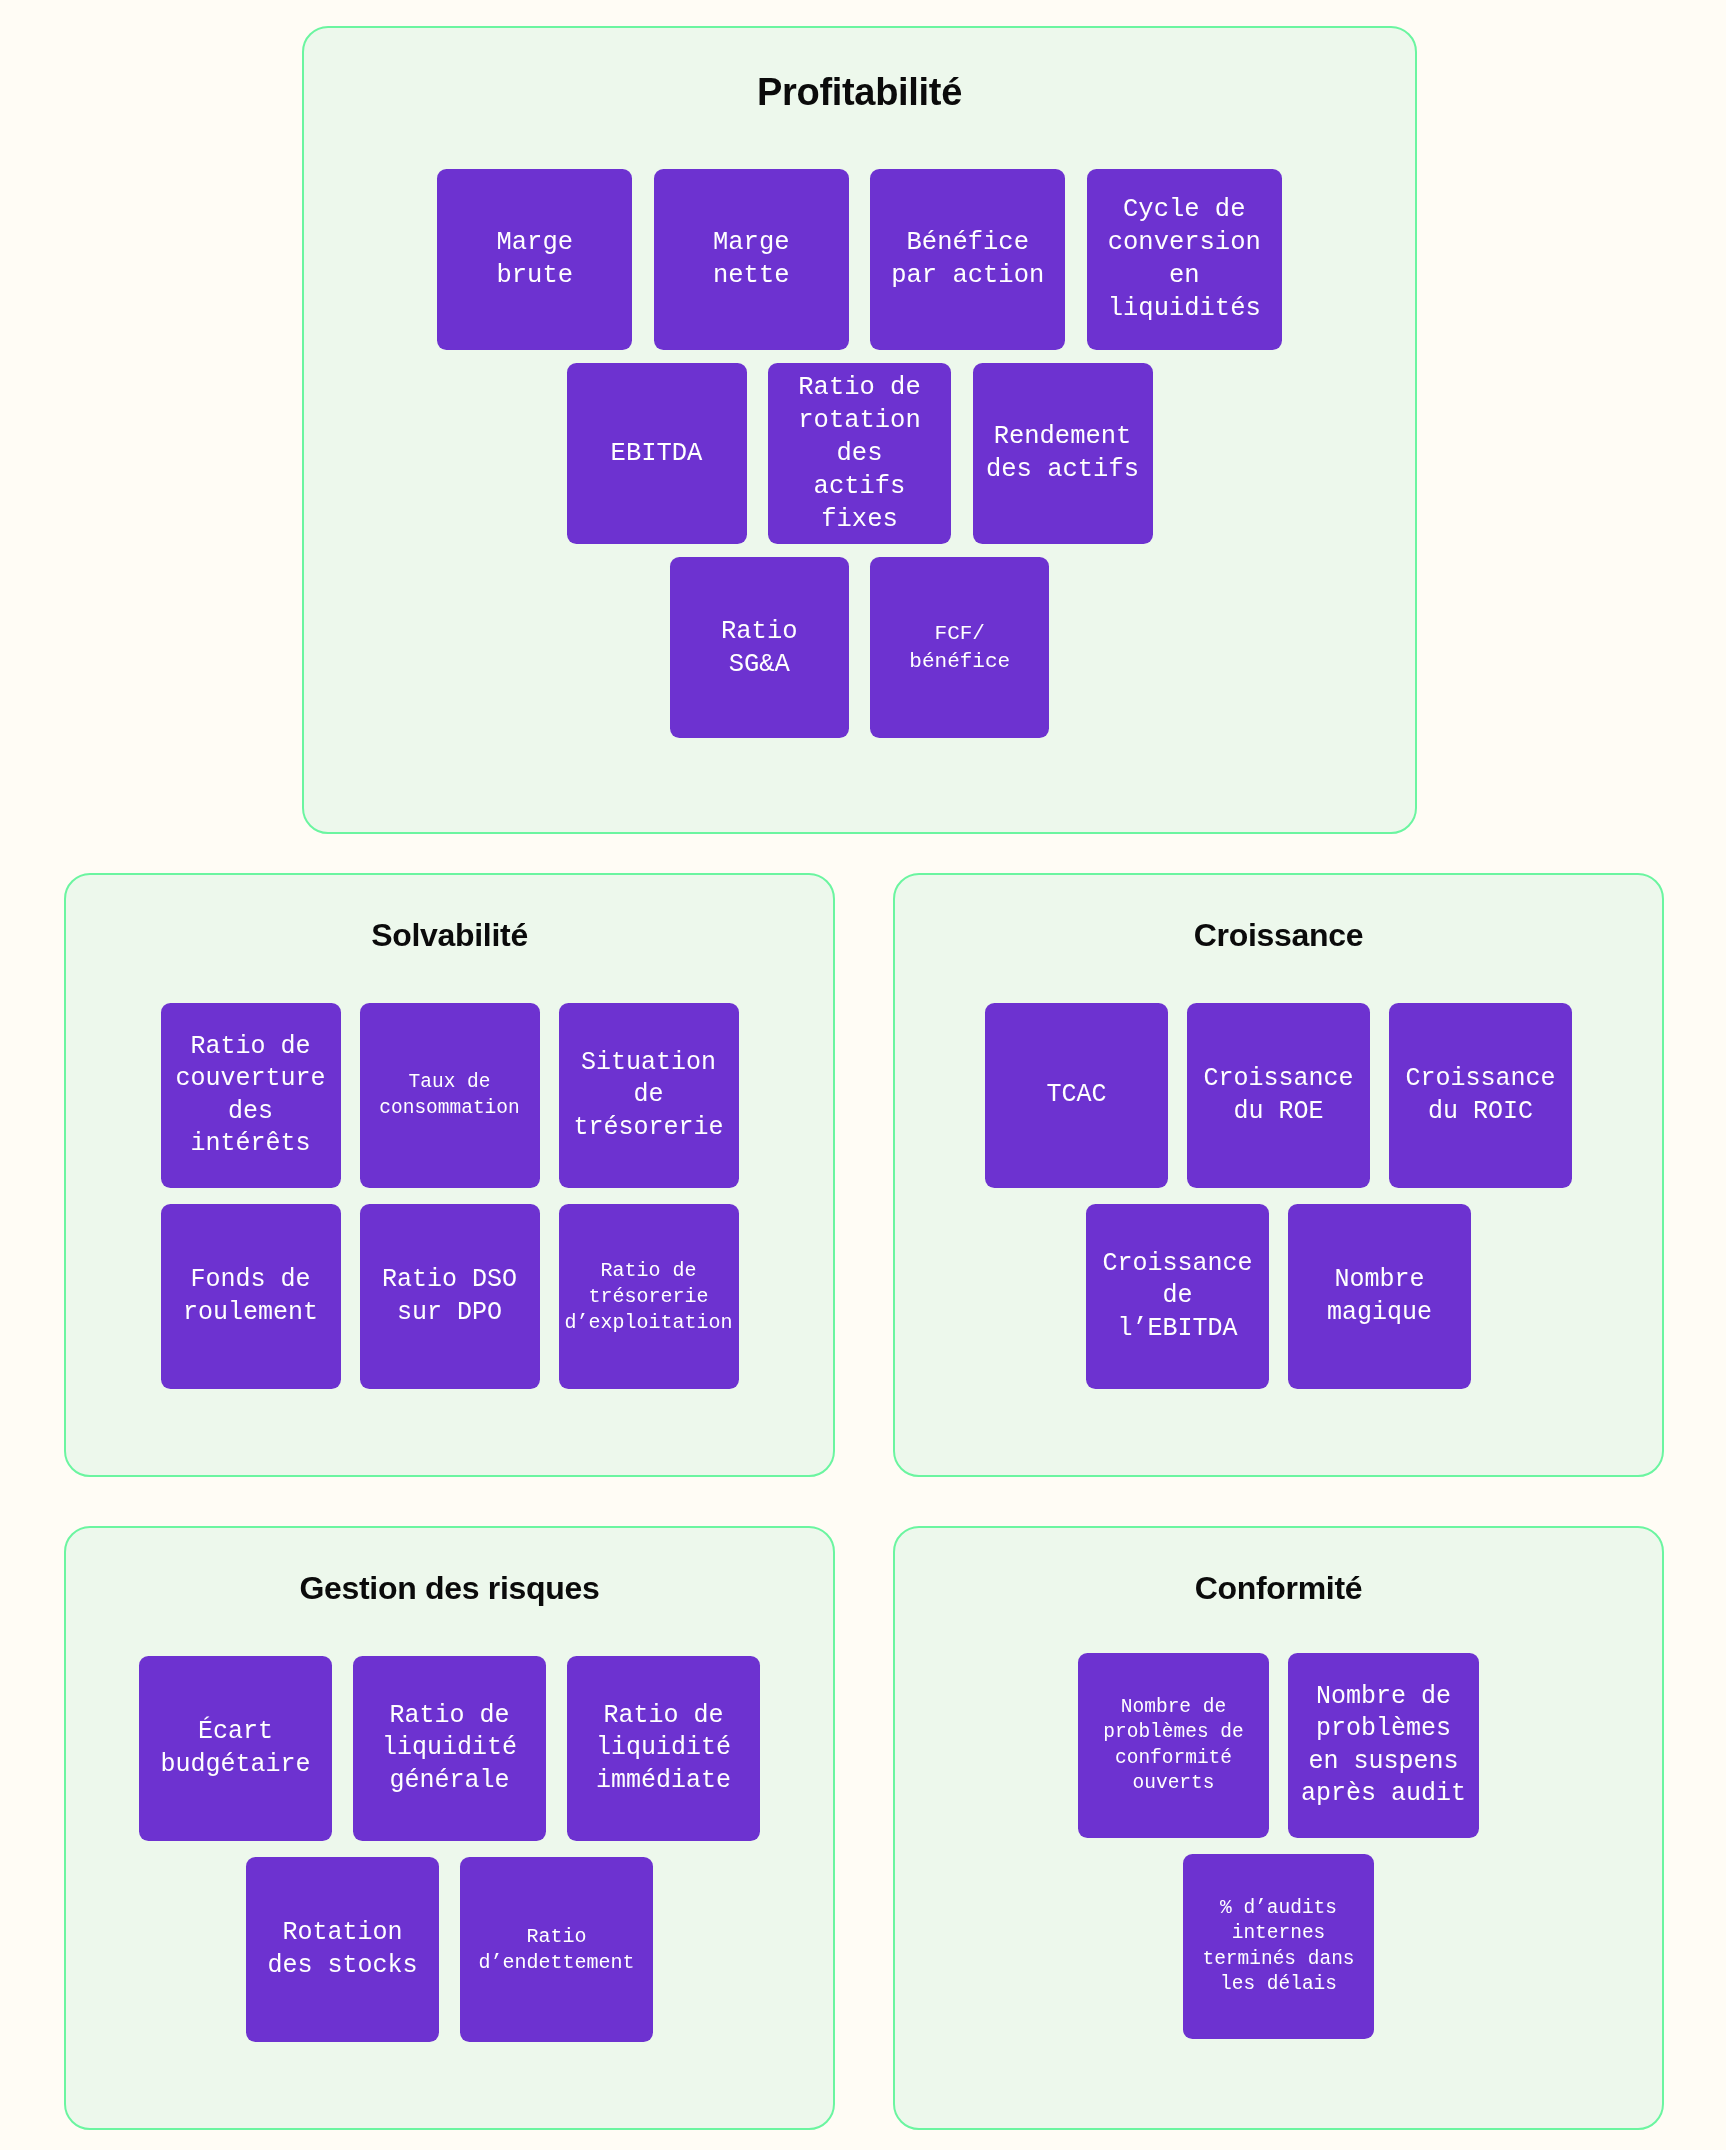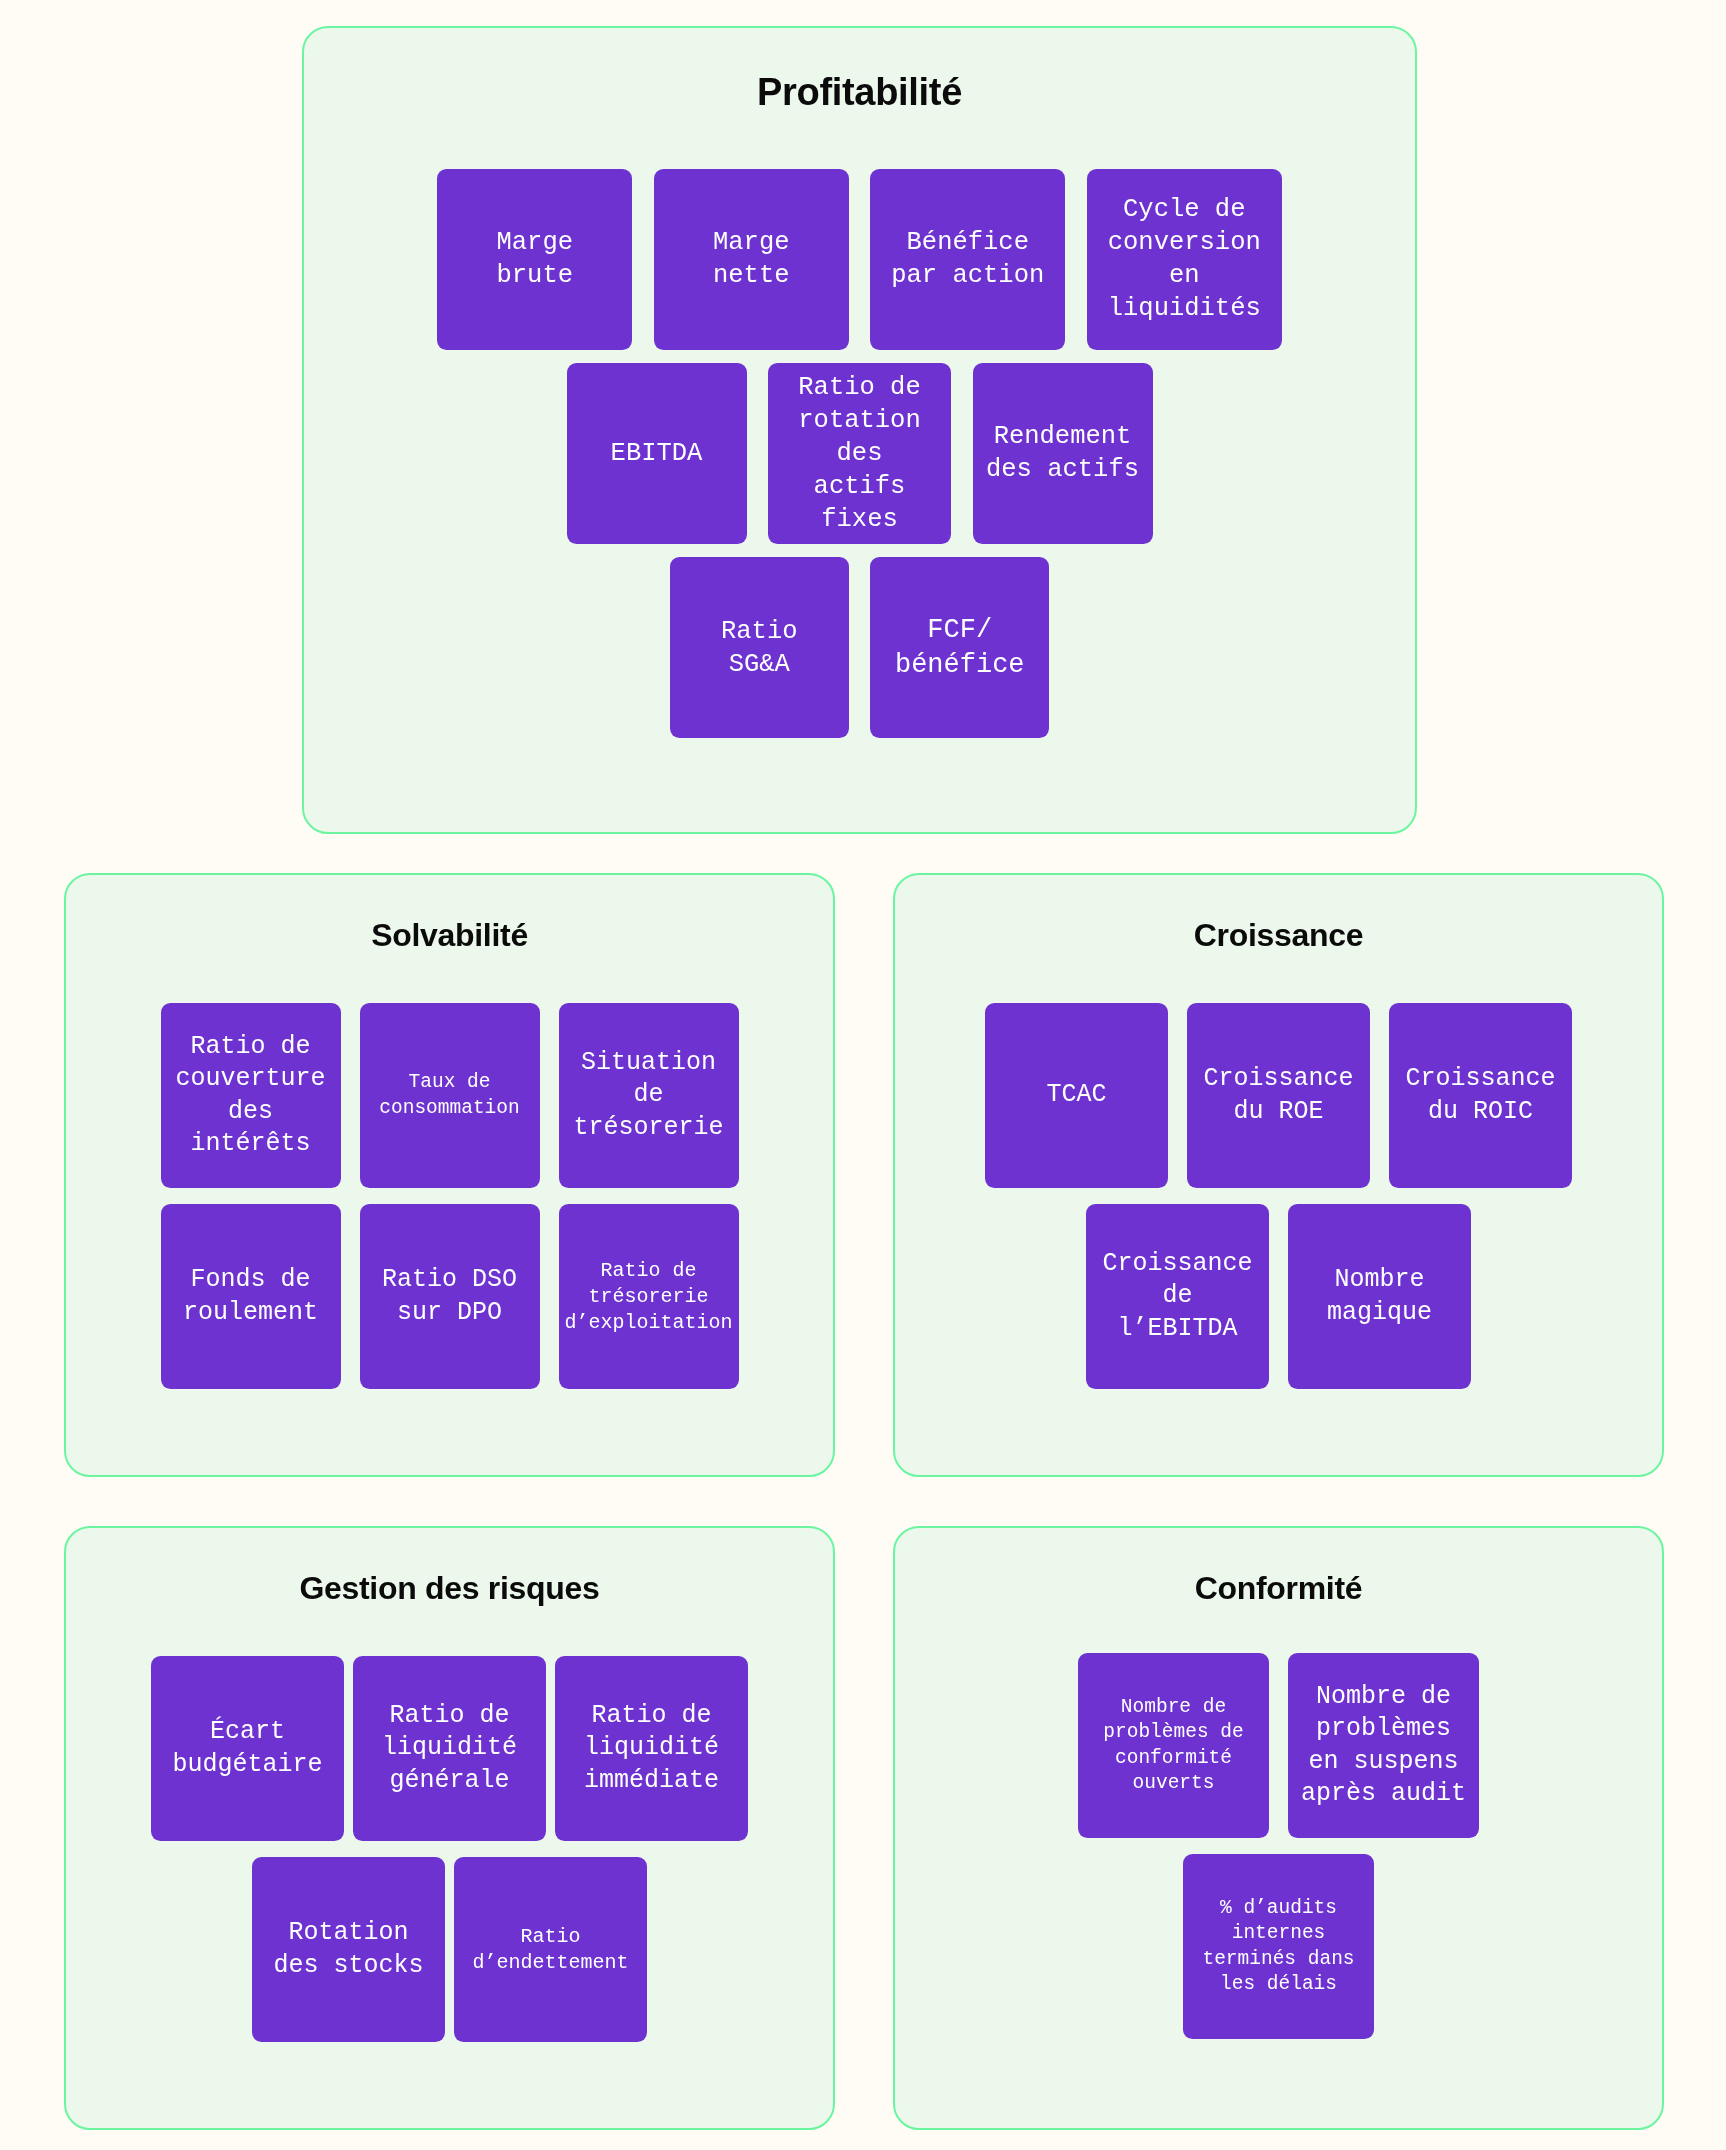--- a/index.html
+++ b/index.html
@@ -75,21 +75,21 @@
   #panel-croissance { left: 893px; top: 873px; width: 771px; height: 604px; }
   #panel-croissance .panel-title { font-size: 32px; margin-top: 42px; }
   #panel-croissance .rows { top: 128px; }
   #panel-croissance .row { margin-bottom: 16px; gap: 19px; }
   #panel-croissance .metric { font-size: 25px; height: 185px; }
 
   
   #panel-risques { left: 64px; top: 1526px; width: 771px; height: 604px; }
   #panel-risques .panel-title { font-size: 32px; margin-top: 42px; }
   #panel-risques .rows { top: 128px; }
-  #panel-risques .row { margin-bottom: 16px; gap: 9px; }
+  #panel-risques .row { margin-bottom: 16px; gap: 21px; }
   #panel-risques .metric { font-size: 25px; height: 185px; }
 
   
   #panel-conformite { left: 893px; top: 1526px; width: 771px; height: 604px; }
   #panel-conformite .panel-title { font-size: 32px; margin-top: 42px; }
   #panel-conformite .rows { top: 125px; }
   #panel-conformite .row { margin-bottom: 16px; gap: 19px; }
   #panel-conformite .metric { font-size: 25px; height: 185px; }
 
   
@@ -117,21 +117,21 @@
           <div class="metric" style="width: 180px; font-size: 25.5px;">EBITDA</div>
           <div class="metric" style="width: 183px; font-size: 25.5px;">Ratio de
 rotation des
 actifs fixes</div>
           <div class="metric" style="width: 180px; font-size: 25.5px;">Rendement
 des actifs</div>
         </div>
         <div class="row">
           <div class="metric" style="width: 179px; font-size: 25.5px;">Ratio
 SG&amp;A</div>
-          <div class="metric" style="width: 179px; font-size: 27px;">FCF/
+          <div class="metric" style="width: 179px; font-size: 21px;">FCF/
 bénéfice</div>
         </div>
       </div>
   </section>
 
   <section class="panel" id="panel-solvabilite">
     <h2 class="panel-title">Solvabilité</h2>
     <div class="rows">
         <div class="row">
           <div class="metric" style="width: 180px; font-size: 25px;">Ratio de

